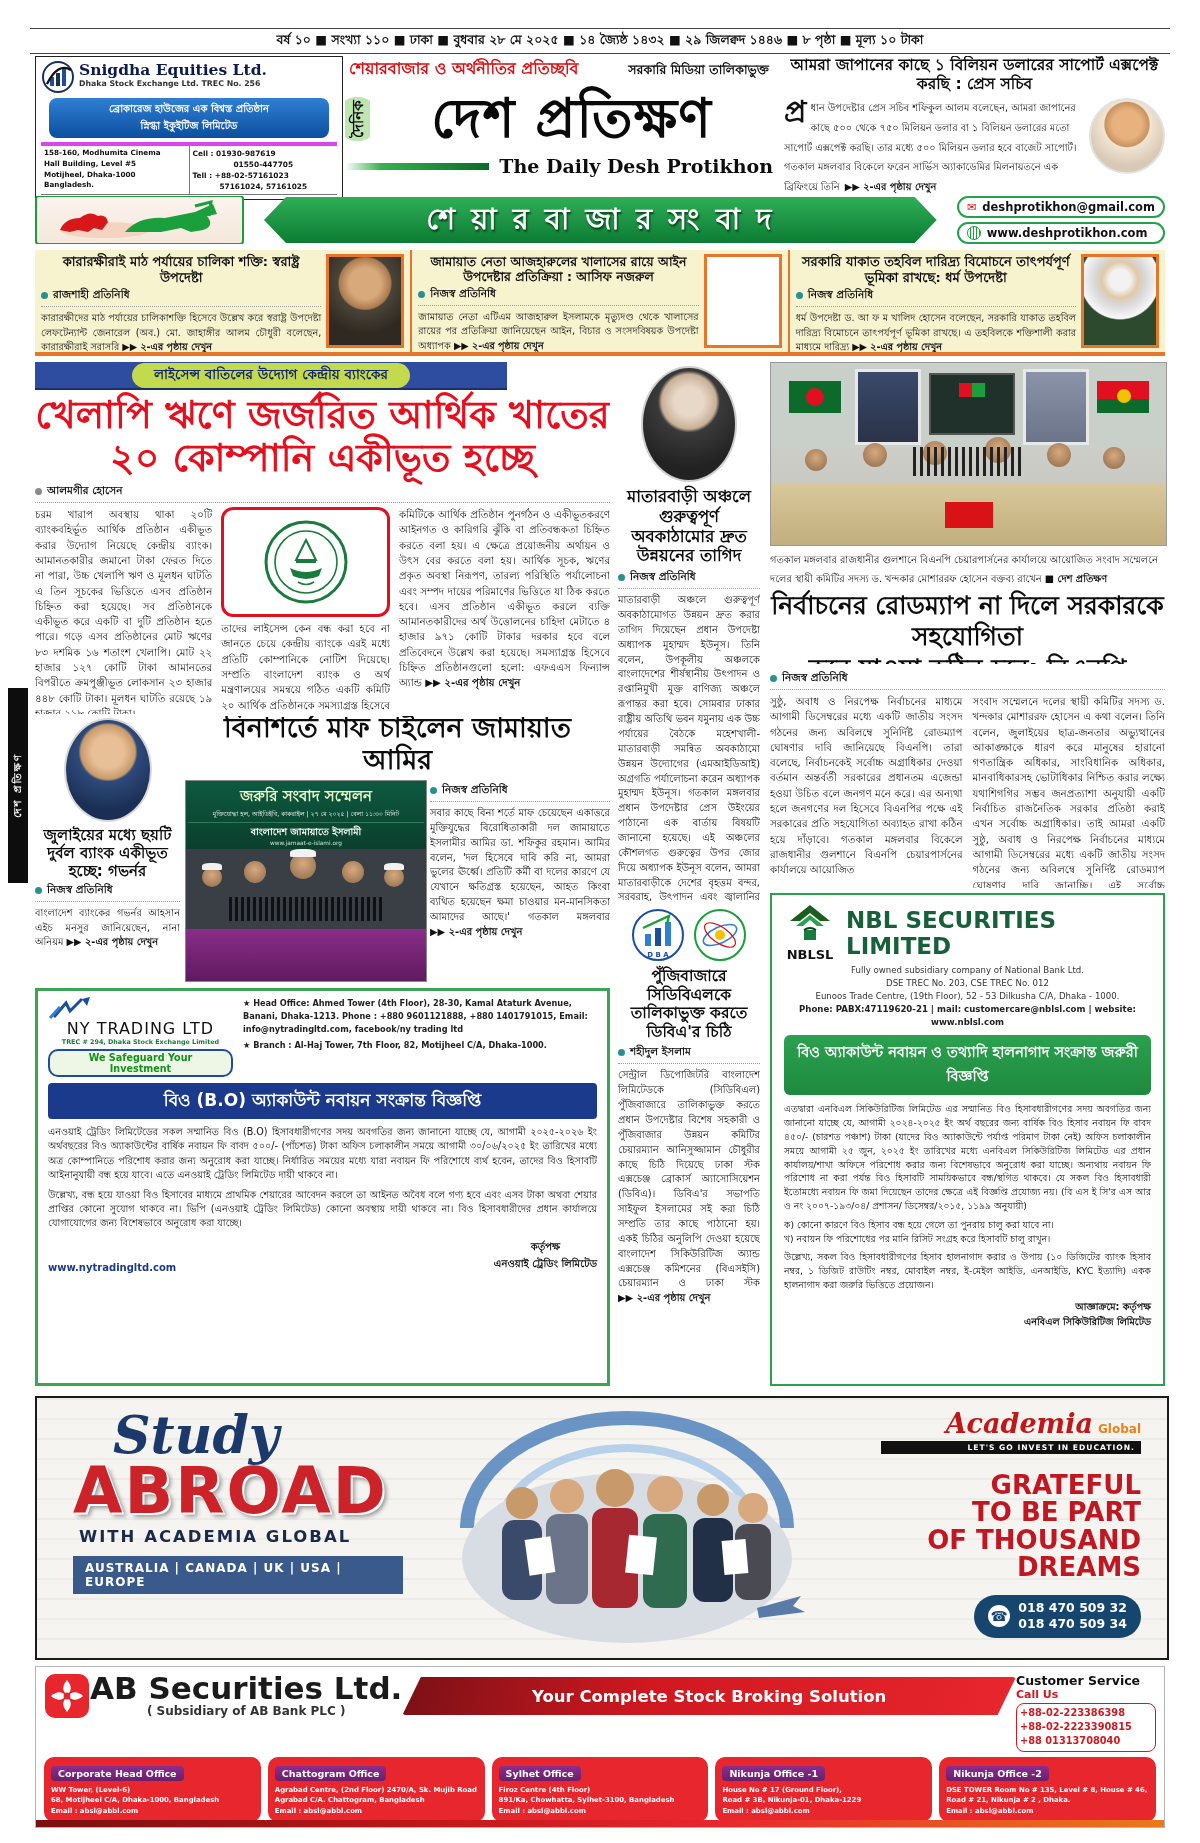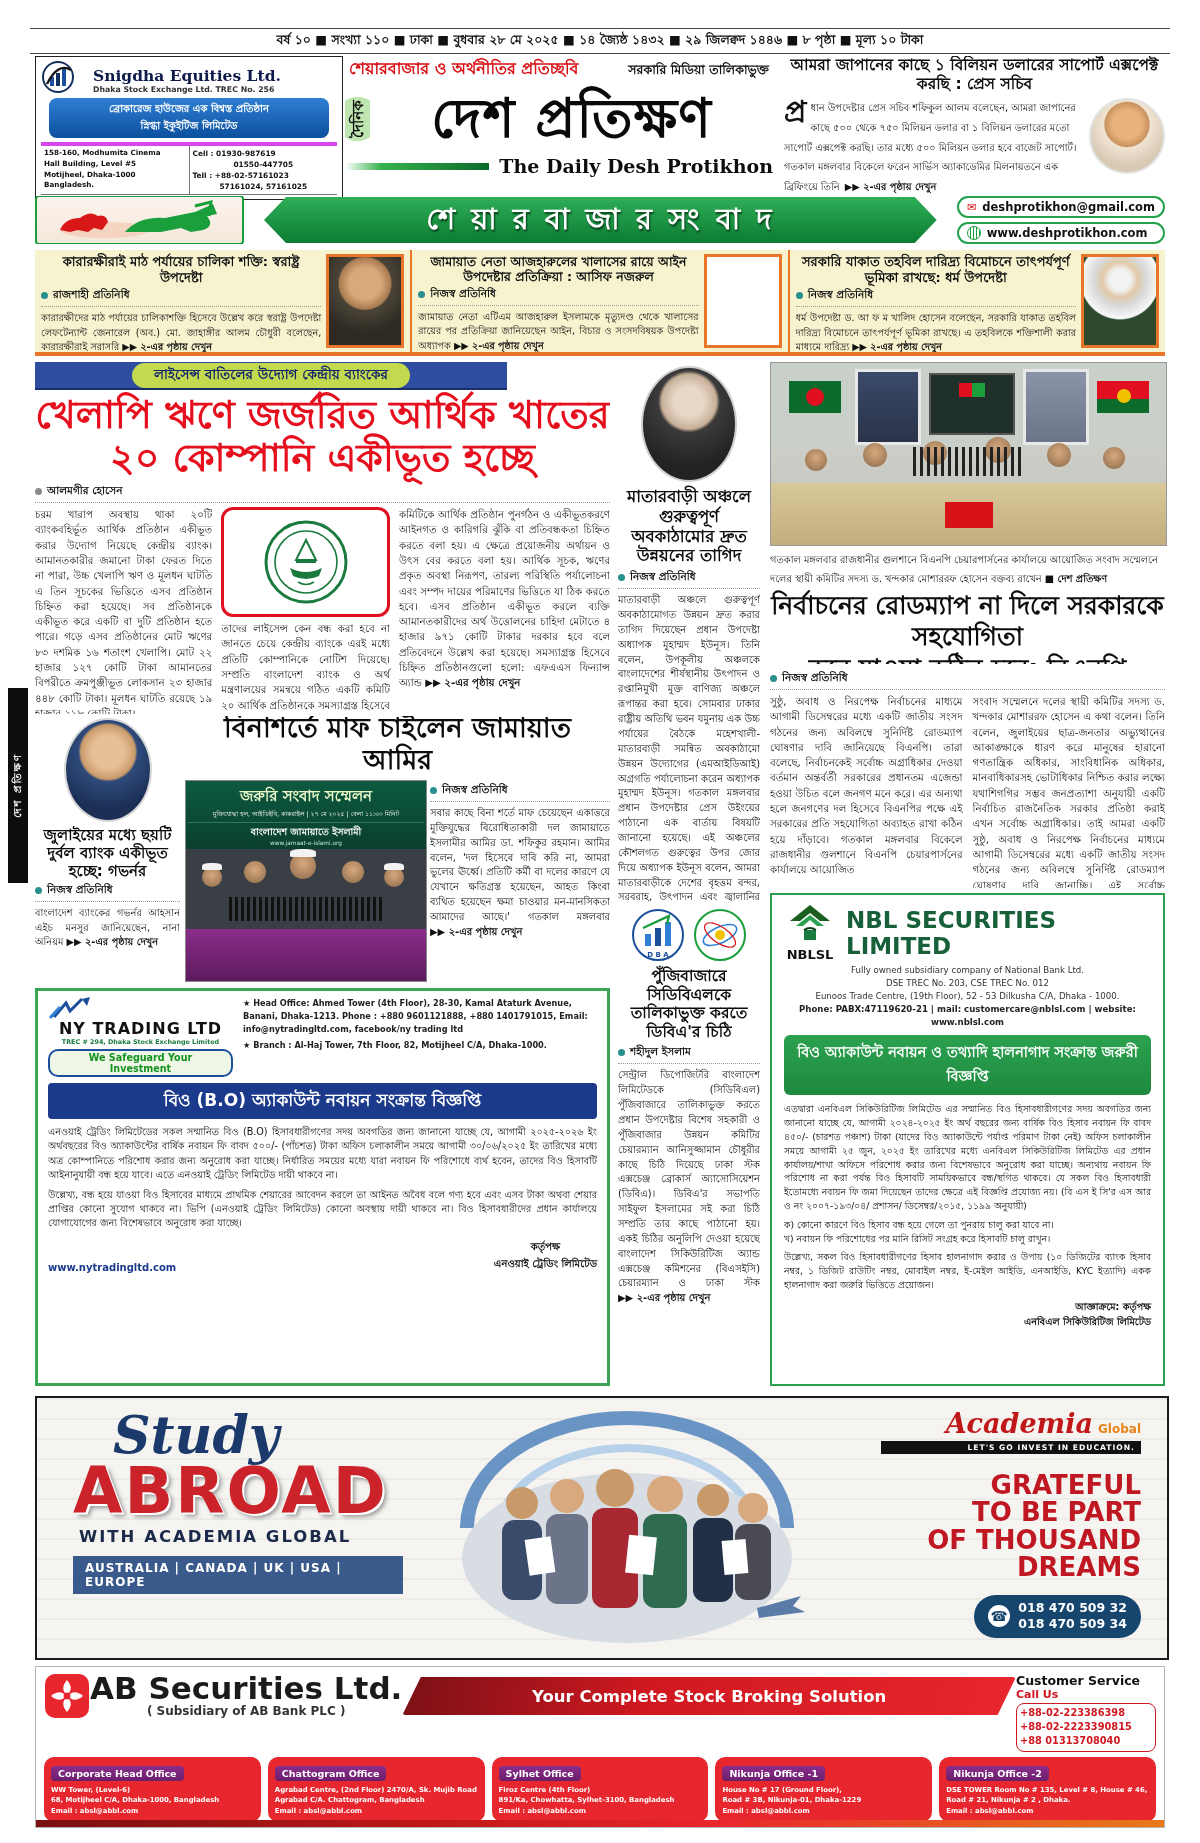--- a/index.html
+++ b/index.html
@@ -29,21 +29,21 @@
 </head>
 <body>
 
 <div id="page">
 
   <div class="box" style="left:30px;top:28px;width:1140px;height:24px;border-top:1px solid #444;border-bottom:1px solid #444;display:flex;align-items:center;justify-content:center;">
     <span style="font-size:12.5px;font-weight:bold;">বর্ষ ১০ ■ সংখ্যা ১১০ ■ ঢাকা ■ বুধবার ২৮ মে ২০২৫ ■ ১৪ জ্যৈষ্ঠ ১৪৩২ ■ ২৯ জিলক্বদ ১৪৪৬ ■ ৮ পৃষ্ঠা ■ মূল্য ১০ টাকা</span>
   </div>
 
   <div class="box" style="left:35px;top:56px;width:296px;height:136px;border:1.5px solid #222;padding:3px 5px;">
-    <div style="display:flex;align-items:flex-end;gap:18px;">
+    <div style="display:flex;align-items:flex-start;gap:4px;">
       <span style="flex:0 0 auto;">
         <svg width="34" height="34" viewBox="0 0 34 34">
             <circle cx="17" cy="17" r="15" fill="#fff" stroke="#16305e" stroke-width="2"></circle>
             <rect x="9" y="17" width="4" height="9" fill="#1b4f9e"></rect>
             <rect x="15" y="13" width="4" height="13" fill="#16305e"></rect>
             <rect x="21" y="9" width="4" height="17" fill="#1b4f9e"></rect>
             <path d="M6 24 Q17 2 30 10" stroke="#111" stroke-width="2.4" fill="none"></path>
           </svg>
       </span>
       <span style="min-width:0;">
@@ -316,21 +316,21 @@
   <div class="box" style="left:35px;top:988px;width:575px;height:398px;border:3px solid #3aa655;padding:6px 10px;box-sizing:border-box;">
     <div style="display:flex;gap:10px;">
       <div style="flex:0 0 185px;text-align:center;">
         <span>
           <svg width="60" height="22" viewBox="0 0 60 22">
               <path d="M6 20 L18 6 L22 14 L34 2" fill="none" stroke="#1b4f9e" stroke-width="3"></path>
               <path d="M34 2 l8 -2 l-3 9 z" fill="#1b4f9e"></path>
               <path d="M2 21 L12 10" stroke="#2f7fd4" stroke-width="3" fill="none"></path>
             </svg>
         </span>
-        <span style="display:block;font-size:16px;font-weight:bold;letter-spacing:1px;color:#111;">NY TRADING LTD</span>
+        <span style="display:block;font-size:16px;font-weight:normal;letter-spacing:1px;color:#111;">NY TRADING LTD</span>
         <span style="display:block;font-size:6.4px;font-weight:bold;color:#1b7a3d;">TREC # 294, Dhaka Stock Exchange Limited</span>
         <span style="display:inline-block;margin-top:3px;border:2px solid #1b4f9e;border-radius:10px;background:#eef7e6;color:#14911f;font-size:9.6px;font-weight:bold;padding:1px 7px;">We Safeguard Your Investment</span>
       </div>
       <div style="flex:1;font-size:8.2px;font-weight:bold;line-height:1.6;color:#222;">
         <span style="display:block;">★ Head Office: Ahmed Tower (4th Floor), 28-30, Kamal Ataturk Avenue, Banani, Dhaka-1213. Phone : +880 9601121888, +880 1401791015, Email: info@nytradingltd.com, facebook/ny trading ltd</span>
         <span style="display:block;margin-top:3px;">★ Branch : Al-Haj Tower, 7th Floor, 82, Motijheel C/A, Dhaka-1000.</span>
       </div>
     </div>
     <div style="margin-top:6px;background:#1b3a8c;border-radius:4px;color:#fff;text-align:center;font-size:17px;font-weight:900;padding:4px 2px;">বিও (B.O) অ্যাকাউন্ট নবায়ন সংক্রান্ত বিজ্ঞপ্তি</div>
     <div class="bn-body" style="font-size:9.6px;margin-top:6px;">এনওয়াই ট্রেডিং লিমিটেডের সকল সম্মানিত বিও (B.O) হিসাবধারীগণের সদয় অবগতির জন্য জানানো যাচ্ছে যে, আগামী ২০২৫-২০২৬ ইং অর্থবছরের বিও অ্যাকাউন্টের বার্ষিক নবায়ন ফি বাবদ ৫০০/- (পাঁচশত) টাকা অফিস চলাকালীন সময়ে আগামী ৩০/০৬/২০২৫ ইং তারিখের মধ্যে অত্র কোম্পানিতে পরিশোধ করার জন্য অনুরোধ করা যাচ্ছে। নির্ধারিত সময়ের মধ্যে যারা নবায়ন ফি পরিশোধে ব্যর্থ হবেন, তাদের বিও হিসাবটি আইনানুযায়ী বন্ধ হয়ে যাবে। এতে এনওয়াই ট্রেডিং লিমিটেড দায়ী থাকবে না।</div>

